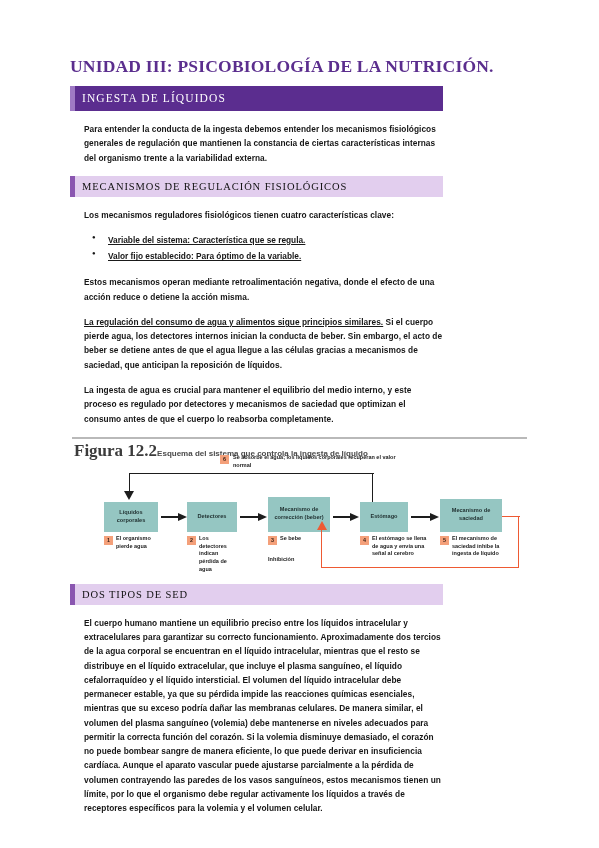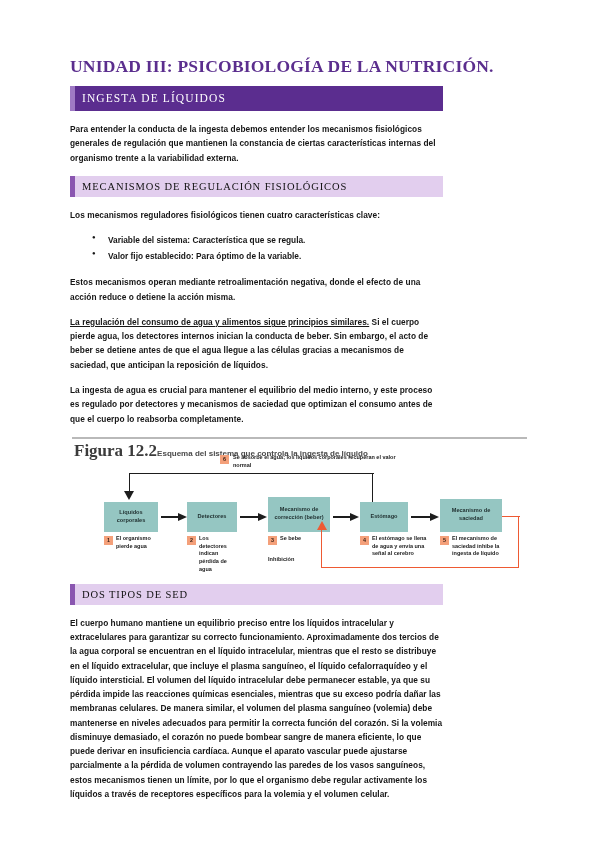--- a/index.html
+++ b/index.html
@@ -56,33 +56,34 @@
     padding: 3px 0 3px 7px;
     margin: 0 0 11px 0;
     height: 15px;
     line-height: 15px;
   }
 
   
   p.body {
     font-size: 8.3px;
     line-height: 1.72;
-    margin: 0 0 11px 0;
+    margin: 0 0 11px 14px;
     text-align: left;
     letter-spacing: 0.05px;
     font-weight: 600;
     color: #161616;
   }
   p.body.tight { margin-bottom: 10px; }
   .u { text-decoration: underline; }
 
   ul.bullets {
     margin: 0 0 11px 0;
     padding-left: 38px;
     list-style: none;
+    text-decoration: underline;
   }
   ul.bullets li {
     font-size: 8.3px;
     line-height: 1.95;
     font-weight: 600;
     position: relative;
     color: #161616;
   }
   ul.bullets li::before {
     content: "\25CF";

